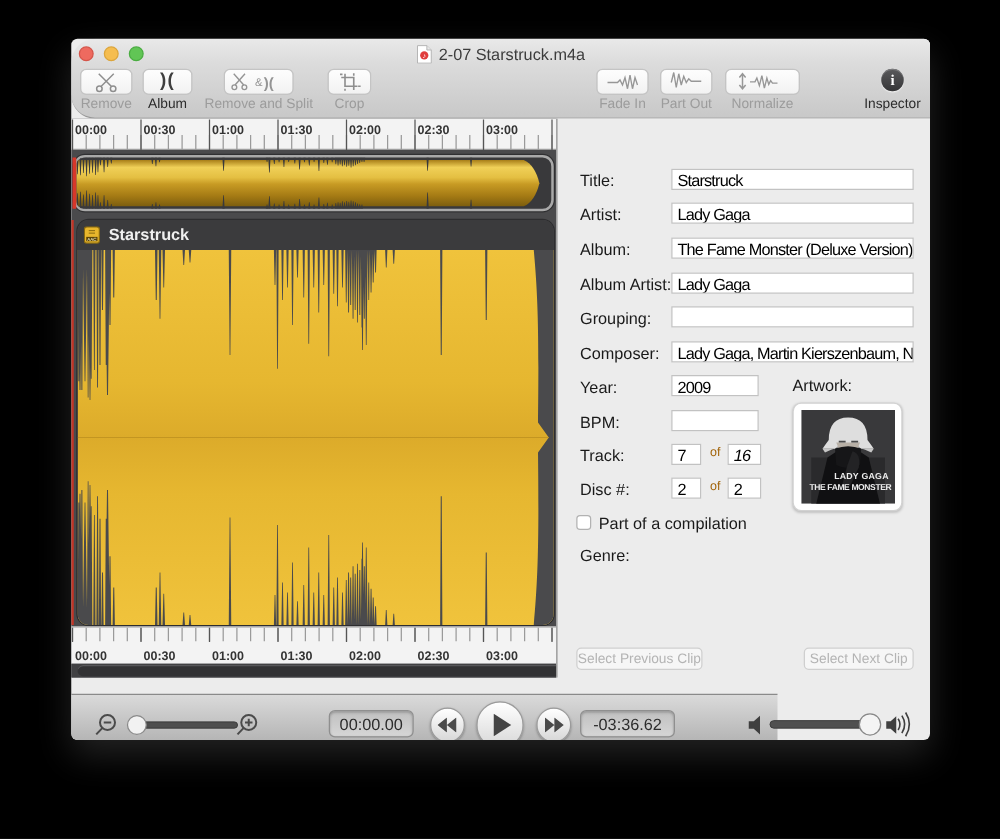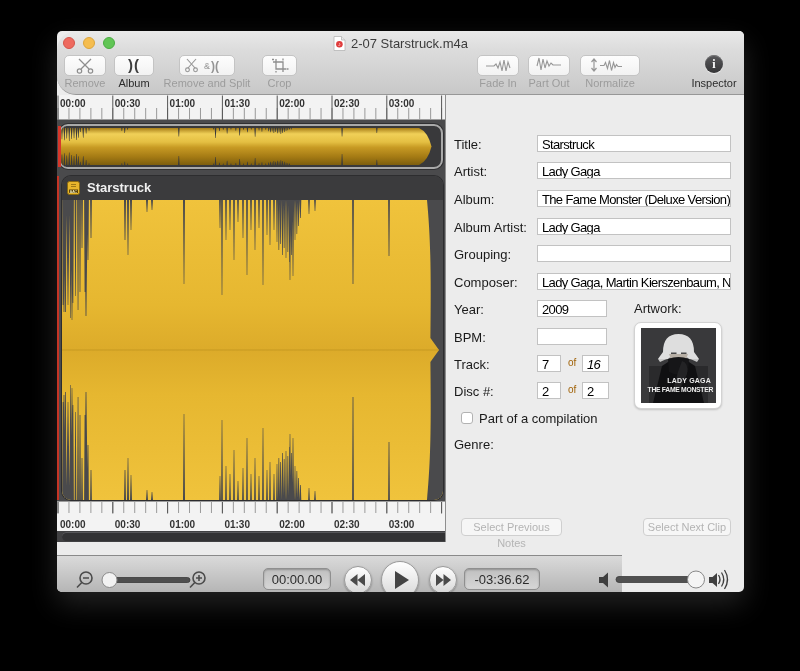--- a/index.html
+++ b/index.html
@@ -14,21 +14,21 @@
 .ovbox{position:absolute;left:2px;top:29px;width:384px;height:45px;background:#39393b;border:2px solid #a9a9a9;border-radius:9px;box-shadow:0 0 0 1px #303032;}
 .clip{position:absolute;left:5px;top:81px;width:381px;height:324px;background:#4a4a4c;border-radius:9px;overflow:hidden;box-shadow:0 0 0 1px #2d2d2f;}
 .cliphdr{position:absolute;left:0;top:0;width:381px;height:24px;background:#3b3b3d;}
 .strip{position:absolute;left:0;top:436px;width:388px;height:11px;background:#414143;}
 .stripbar{position:absolute;left:5px;top:1px;width:390px;height:9px;border-radius:5px;background:#323234;box-shadow:inset 0 1px 0 #57575a;}
 .panel{position:absolute;left:388px;top:64px;width:299px;height:447px;background:#ececec;border-left:1px solid #8e8e8e;}
 .seg{position:absolute;left:38px;top:6px;height:20px;display:flex;border:1px solid #b4b4b4;border-radius:4px;background:#fff;overflow:hidden;}
 .seg div{font-size:13px;color:#1c1c1c;text-align:center;line-height:18px;border-left:1px solid #b4b4b4;}
 .seg div:first-child{border-left:none;}
 .seg .sel{background:linear-gradient(#57a0f5,#2d7ce9);color:#fff;}
-.lbl{position:absolute;left:8px;font-size:13px;color:#1a1a1a;}
+.lbl{position:absolute;left:18px;font-size:13px;color:#1a1a1a;}
 .inp{position:absolute;left:91px;width:194px;height:17px;background:#fff;border:1px solid #c2c2c2;font-size:13px;letter-spacing:-0.65px;color:#000;padding:1px 0 0 4px;white-space:nowrap;overflow:hidden;}
 .sml{width:24px;}
 .of{position:absolute;font-size:10px;color:#a16207;}
 .selbtn{position:absolute;top:423px;height:18px;border:1px solid #cfcfcf;border-radius:4px;background:#f6f6f6;color:#b4b4b4;font-size:11px;text-align:center;line-height:16px;}
 .transport{position:absolute;left:0;top:524px;width:565px;height:50px;background:linear-gradient(#dadada,#a8a8a8);border-top:1px solid #8a8a8a;}
 .timebox{position:absolute;height:22px;border:1px solid #8f8f8f;border-radius:5px;background:linear-gradient(#c0c0c0,#d6d6d6);box-shadow:inset 0 1px 2px rgba(0,0,0,.25);font-size:13px;color:#2c2c2c;text-align:center;line-height:21px;}
 .pbtn{position:absolute;border-radius:50%;background:linear-gradient(#ffffff,#d7d7d7);border:1px solid #9b9b9b;box-shadow:0 1px 2px rgba(0,0,0,.3);}
 </style></head><body>
 <div class="win">
  <div class="hdr">
@@ -209,21 +209,21 @@
 <path d="M22,24 Q22,6 37.5,6 Q53,6 53,24 Q56,28 58,31 L48,31 L44,28 H31 L27,31 L17,31 Q19,28 22,24 Z" fill="#dedede"></path>
 <path d="M17,31 H27 L31,28 H44 L48,31 H58 L56,34 Q46,29 37.5,29 Q29,29 19,34 Z" fill="#c6c6c6"></path>
 <path d="M28,26 h19 l-2,5 h-15 Z" fill="#b8b0a6"></path>
 <path d="M30,24.5 h5.5 v1.5 h-5.5 Z M40,24.5 h5.5 v1.5 h-5.5 Z" fill="#4a4a4a"></path>
 <path d="M27,31 Q37.5,27 48,31 L47,44 Q37.5,49 28,44 Z" fill="#161618"></path>
 <path d="M41,33 q7,2 5,13 l-7,15 -6,-2 4,-15 Z" fill="#232325"></path>
 <text x="70" y="55" font-size="7" font-weight="bold" fill="#ececec" text-anchor="end" font-family="Liberation Sans" letter-spacing="0.2">LADY GAGA</text>
 <text x="72" y="64" font-size="6.8" font-weight="bold" fill="#ececec" text-anchor="end" font-family="Liberation Sans" letter-spacing="-0.3">THE FAME MONSTER</text>
 </svg>
   </div>
-  <div class="selbtn" style="left:15px;width:101px;">Select Previous Notes</div>
+  <div class="selbtn" style="left:15px;width:101px;">Select Previous Clip</div>
   <div class="selbtn" style="left:197px;width:88px;">Select Next Clip</div>
  </div>
 
  <div class="transport">
   <svg width="180" height="50" style="position:absolute;left:14px;top:0;">
   <g stroke="#4b4b4b" stroke-width="1.6" fill="none">
    <circle cx="15" cy="22" r="6"></circle>
           <path d="M10.8,26.5 L6,31.5"></path>
           <path d="M12,22 h6"></path>
    <circle cx="128" cy="22" r="6"></circle>

